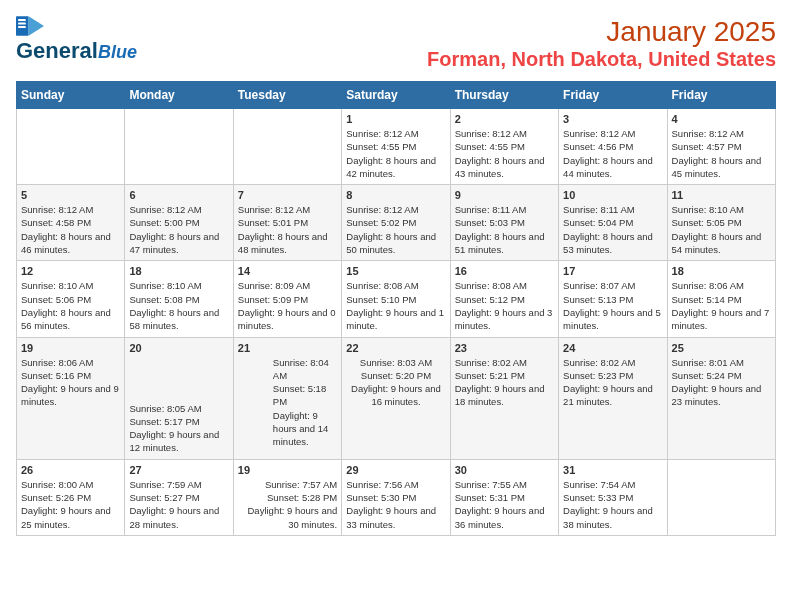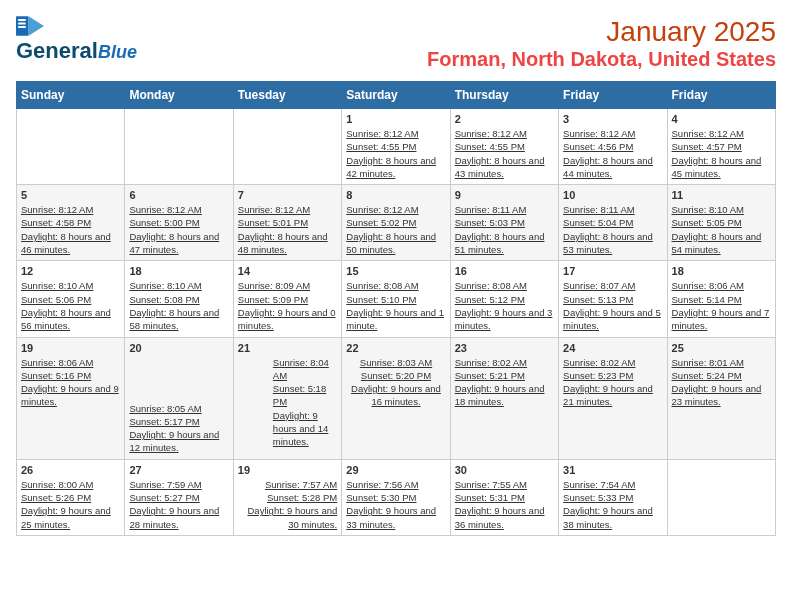--- a/index.html
+++ b/index.html
@@ -70,21 +70,20 @@
     .day-num {
       font-size: 11px;
       font-weight: bold;
       margin-bottom: 2px;
       display: block;
     }
     .day-info {
       font-size: 9.5px;
       line-height: 1.4;
       color: #333;
-      text-decoration: underline;
     }
     .empty-cell {
       background: #f9f9f9;
     }
   </style>
 </head>
 <body>
 
 <div class="header">
   <div class="logo">

